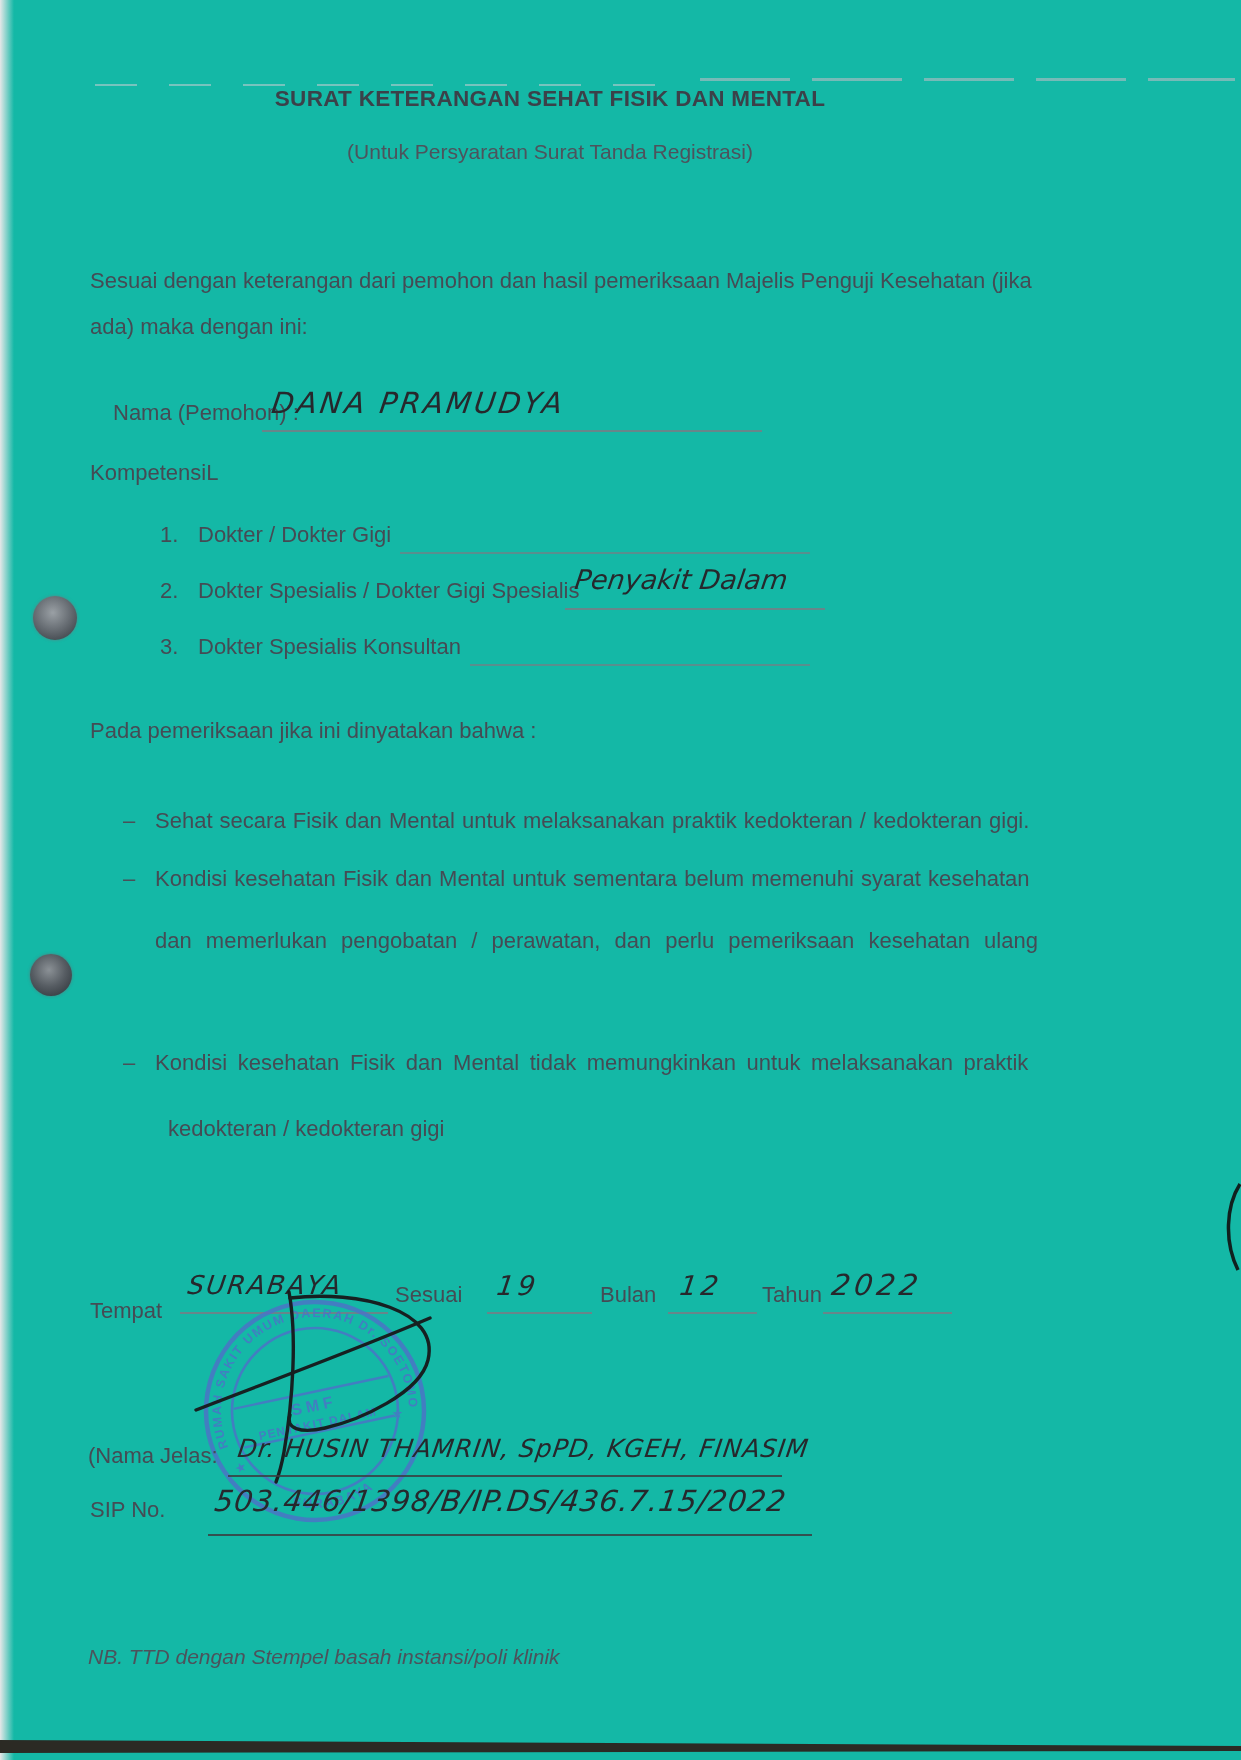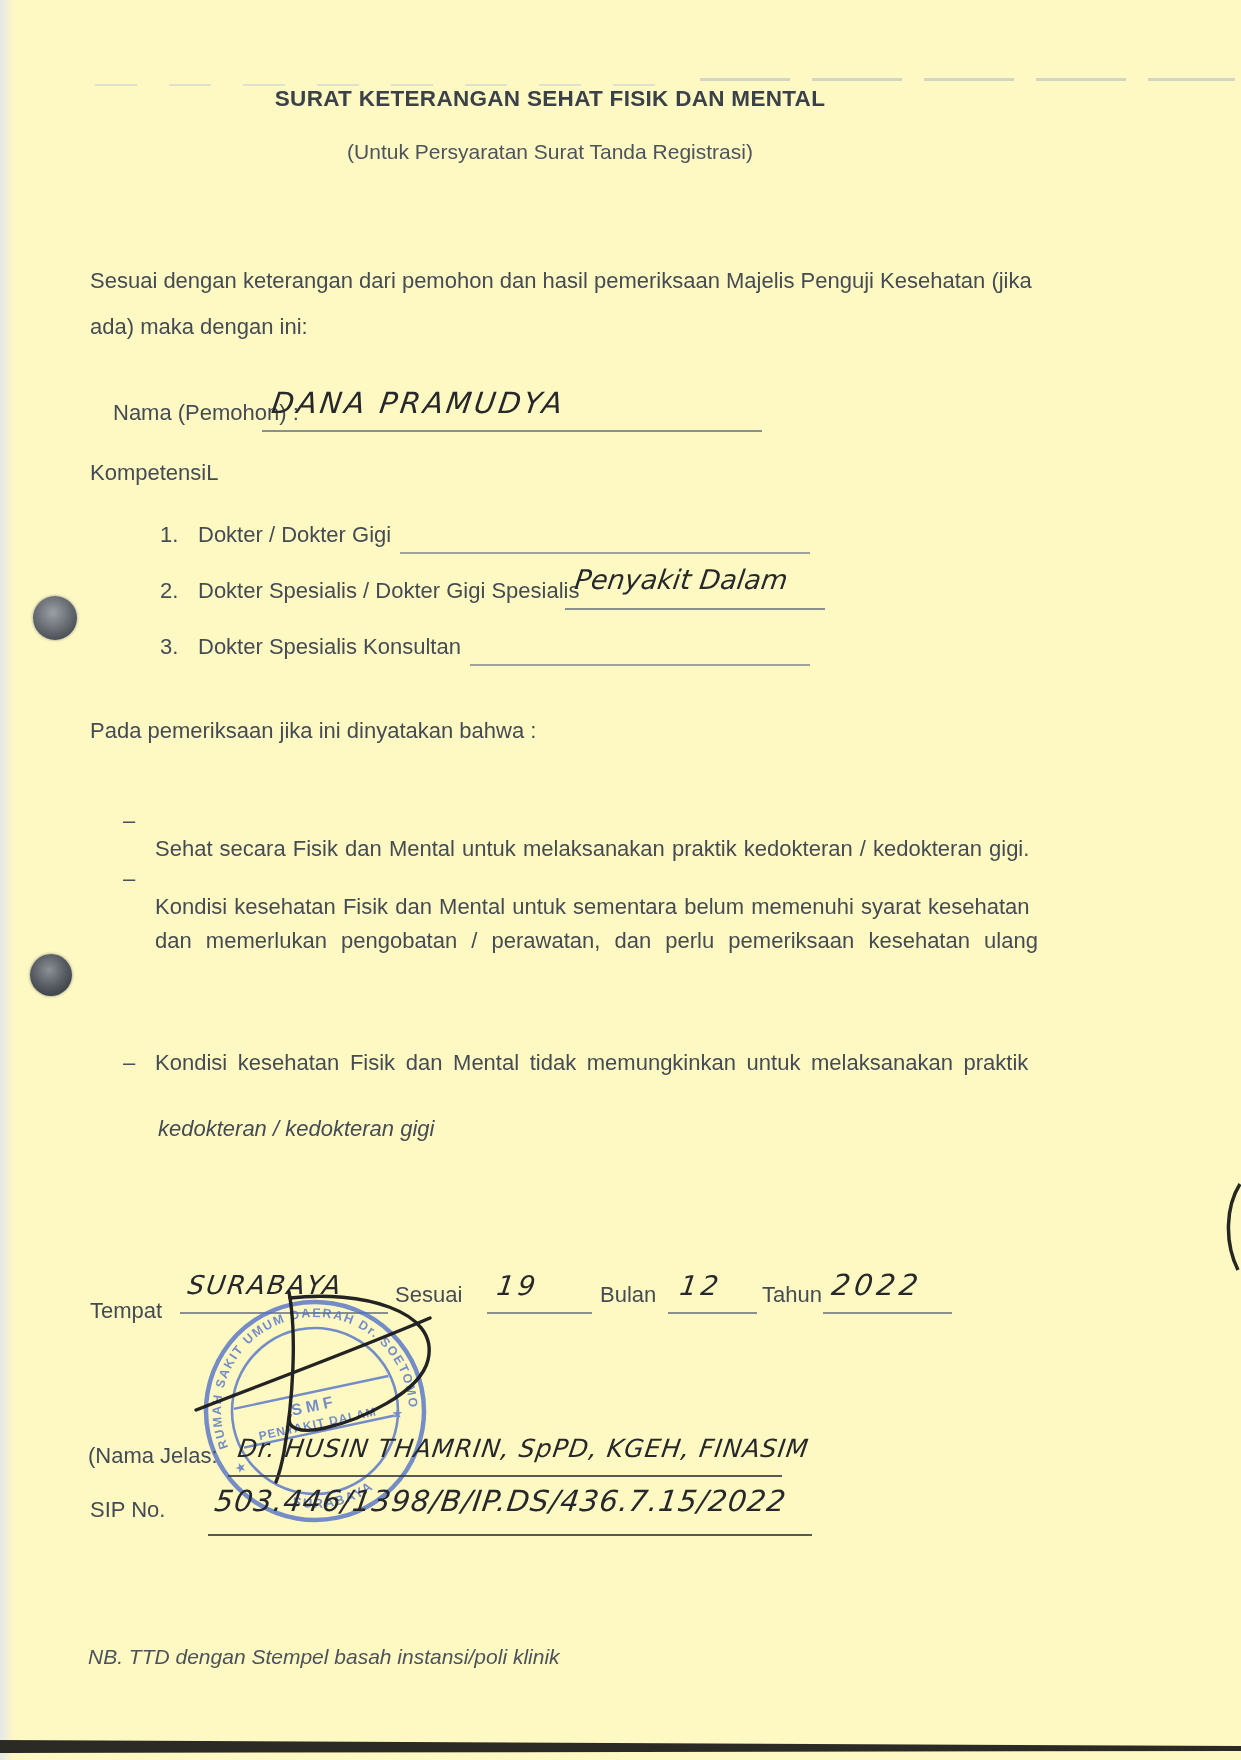--- a/index.html
+++ b/index.html
@@ -1,33 +1,33 @@
 <!DOCTYPE html>
 <html><head>
 <meta charset="utf-8">
 <style>
   html,body{margin:0;padding:0;background:#ffffff;}
   .page{
     position:relative;width:1241px;height:1760px;overflow:hidden;
-    background:#fef9c3;
+    background:#14b8a6;
     font-family:"Liberation Sans",sans-serif;color:#454b54;
   }
   .abs{position:absolute;}
   .txt{font-size:22px;color:#454b54;white-space:nowrap;}
   .center{text-align:center;}
   .title{font-size:22.5px;font-weight:bold;color:#3b4149;letter-spacing:.3px;}
   .subtitle{font-size:21px;color:#4d535c;}
   .hand{
     font-family:"DejaVu Sans",sans-serif;font-style:italic;color:#26282c;
     transform:skewX(-8deg);display:inline-block;white-space:nowrap;
   }
   .ul{position:absolute;height:0;border-bottom:2px solid #767d85;opacity:.85;}
   .ul.dashy{border-bottom-style:solid;opacity:.7;}
   .dash{font-size:22px;color:#4a5058;}
-  .ws1{word-spacing:1px;margin-top:28px;} .ws4{word-spacing:4.5px;} .ws8{word-spacing:8px;}
+  .ws1{word-spacing:1px;} .ws4{word-spacing:4.5px;} .ws8{word-spacing:8px;}
   .note{font-size:21px;font-style:italic;color:#4c525b;white-space:nowrap;}
   .edge-left{left:0;top:0;width:14px;height:1760px;
     background:linear-gradient(90deg,#e5e7e8,rgba(255,255,255,0));}
   .scanline-a{left:95px;top:84px;width:560px;height:2px;opacity:.55;
     background:repeating-linear-gradient(90deg,#c8cdd2 0 42px,rgba(255,255,255,0) 42px 74px);}
   .scanline-b{left:700px;top:78px;width:535px;height:3px;opacity:.6;
     background:repeating-linear-gradient(90deg,#b7bcc3 0 90px,rgba(255,255,255,0) 90px 112px);}
   .hole{border-radius:50%;}
   .hole1{left:33px;top:596px;width:44px;height:44px;
     background:radial-gradient(circle at 45% 38%,#9aa0a5 0%,#6a7076 45%,#474d53 78%,#5a6066 100%);
@@ -84,21 +84,21 @@
 
   <div class="abs dash" style="left:123px;top:808px;">–</div>
   <div class="abs txt ws1" style="left:155px;top:808px;">Sehat secara Fisik dan Mental untuk melaksanakan praktik kedokteran / kedokteran gigi.</div>
 
   <div class="abs dash" style="left:123px;top:866px;">–</div>
   <div class="abs txt ws1" style="left:155px;top:866px;">Kondisi kesehatan Fisik dan Mental untuk sementara belum memenuhi syarat kesehatan</div>
   <div class="abs txt ws8" style="left:155px;top:928px;">dan memerlukan pengobatan / perawatan, dan perlu pemeriksaan kesehatan ulang</div>
 
   <div class="abs dash" style="left:123px;top:1050px;">–</div>
   <div class="abs txt ws4" style="left:155px;top:1050px;">Kondisi kesehatan Fisik dan Mental tidak memungkinkan untuk melaksanakan praktik</div>
-  <div class="abs txt" style="left:158px;top:1116px;font-style:italic;">kedokteran / kedokteran gigi</div>
+  <div class="abs txt" style="left:168px;top:1116px;">kedokteran / kedokteran gigi</div>
 
   <div class="abs txt" style="left:90px;top:1282px;margin-top:16px;">Tempat</div>
   <div class="abs" style="left:188px;top:1270px;">
     <span class="hand" style="font-size:26px;letter-spacing:2px;">SURABAYA</span>
   </div>
   <div class="ul" style="left:180px;top:1312px;width:208px;"></div>
 
   <div class="abs txt" style="left:395px;top:1282px;">Sesuai</div>
   <div class="abs" style="left:497px;top:1270px;">
     <span class="hand" style="font-size:27px;letter-spacing:4px;">19</span>

